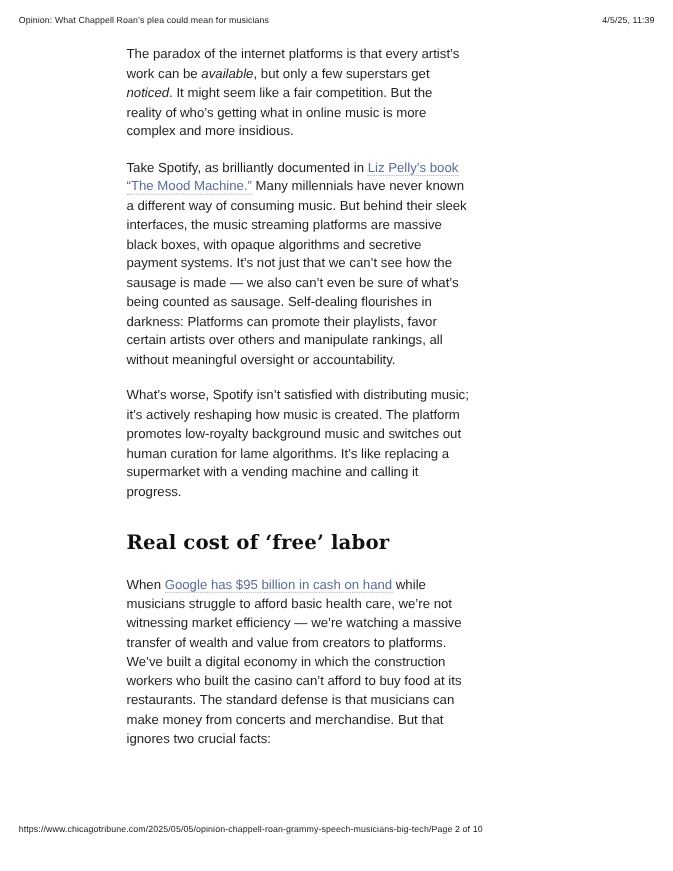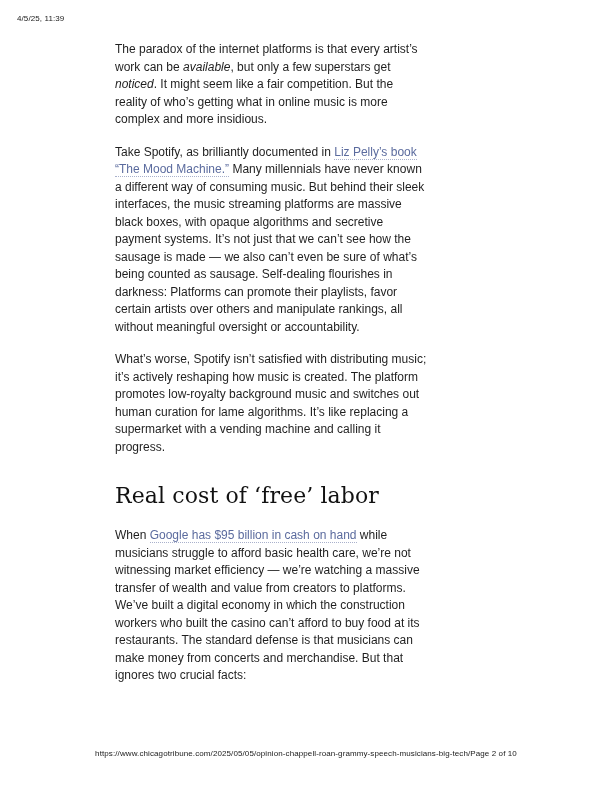--- a/index.html
+++ b/index.html
@@ -26,21 +26,21 @@
     font-size: 8px;
     color: #1a1a1a;
     letter-spacing: 0.1px;
   }
   .print-footer {
     position: absolute;
     bottom: 34px;
     left: 17px;
     right: 17px;
     display: flex;
-    justify-content: center;
+    justify-content: flex-start;
     align-items: baseline;
     font-size: 8px;
     color: #1a1a1a;
     letter-spacing: 0.1px;
   }
   .article-column {
     position: absolute;
     top: 41px;
     left: 93px;
     width: 312px;
@@ -56,31 +56,32 @@
     font-style: italic;
   }
   .body-paragraph a.link {
     color: #5b6b9e;
     text-decoration: none;
     border-bottom: 1px dotted #a9b1cc;
     cursor: pointer;
   }
   .section-heading {
     font-family: "DejaVu Serif", "Liberation Serif", serif;
-    font-size: 22px;
-    font-weight: 400;
+    font-size: 18px;
+    font-weight: 700;
     color: #111111;
     margin: 27px 0 19px 0;
     letter-spacing: 0.1px;
   }
 </style>
 </head>
 <body>
 
 <div class="print-header">
+  <span>Opinion: What Chappell Roan’s plea could mean for musicians</span>
   <span>4/5/25, 11:39</span>
 </div>
 
 <div class="article-column">
   <p class="body-paragraph"><span>The paradox of the internet platforms is that every artist’s work can be </span><em>available</em><span>, but only a few superstars get </span><em>noticed</em><span>. It might seem like a fair competition. But the reality of who’s getting what in online music is more complex and more insidious.</span></p>
   <p class="body-paragraph"><span>Take Spotify, as brilliantly documented in </span><a class="link" href="#">Liz Pelly’s book “The Mood Machine.”</a><span> Many millennials have never known a different way of consuming music. But behind their sleek interfaces, the music streaming platforms are massive black boxes, with opaque algorithms and secretive payment systems. It’s not just that we can’t see how the sausage is made — we also can’t even be sure of what’s being counted as sausage. Self-dealing flourishes in darkness: Platforms can promote their playlists, favor certain artists over others and manipulate rankings, all without meaningful oversight or accountability.</span></p>
   <p class="body-paragraph"><span>What’s worse, Spotify isn’t satisfied with distributing music; it’s actively reshaping how music is created. The platform promotes low-royalty background music and switches out human curation for lame algorithms. It’s like replacing a supermarket with a vending machine and calling it progress.</span></p>
   <h2 class="section-heading">Real cost of ‘free’ labor</h2>
   <p class="body-paragraph"><span>When </span><a class="link" href="#">Google has $95 billion in cash on hand</a><span> while musicians struggle to afford basic health care, we’re not witnessing market efficiency — we’re watching a massive transfer of wealth and value from creators to platforms. We’ve built a digital economy in which the construction workers who built the casino can’t afford to buy food at its restaurants. The standard defense is that musicians can make money from concerts and merchandise. But that ignores two crucial facts:</span></p>
 </div>

